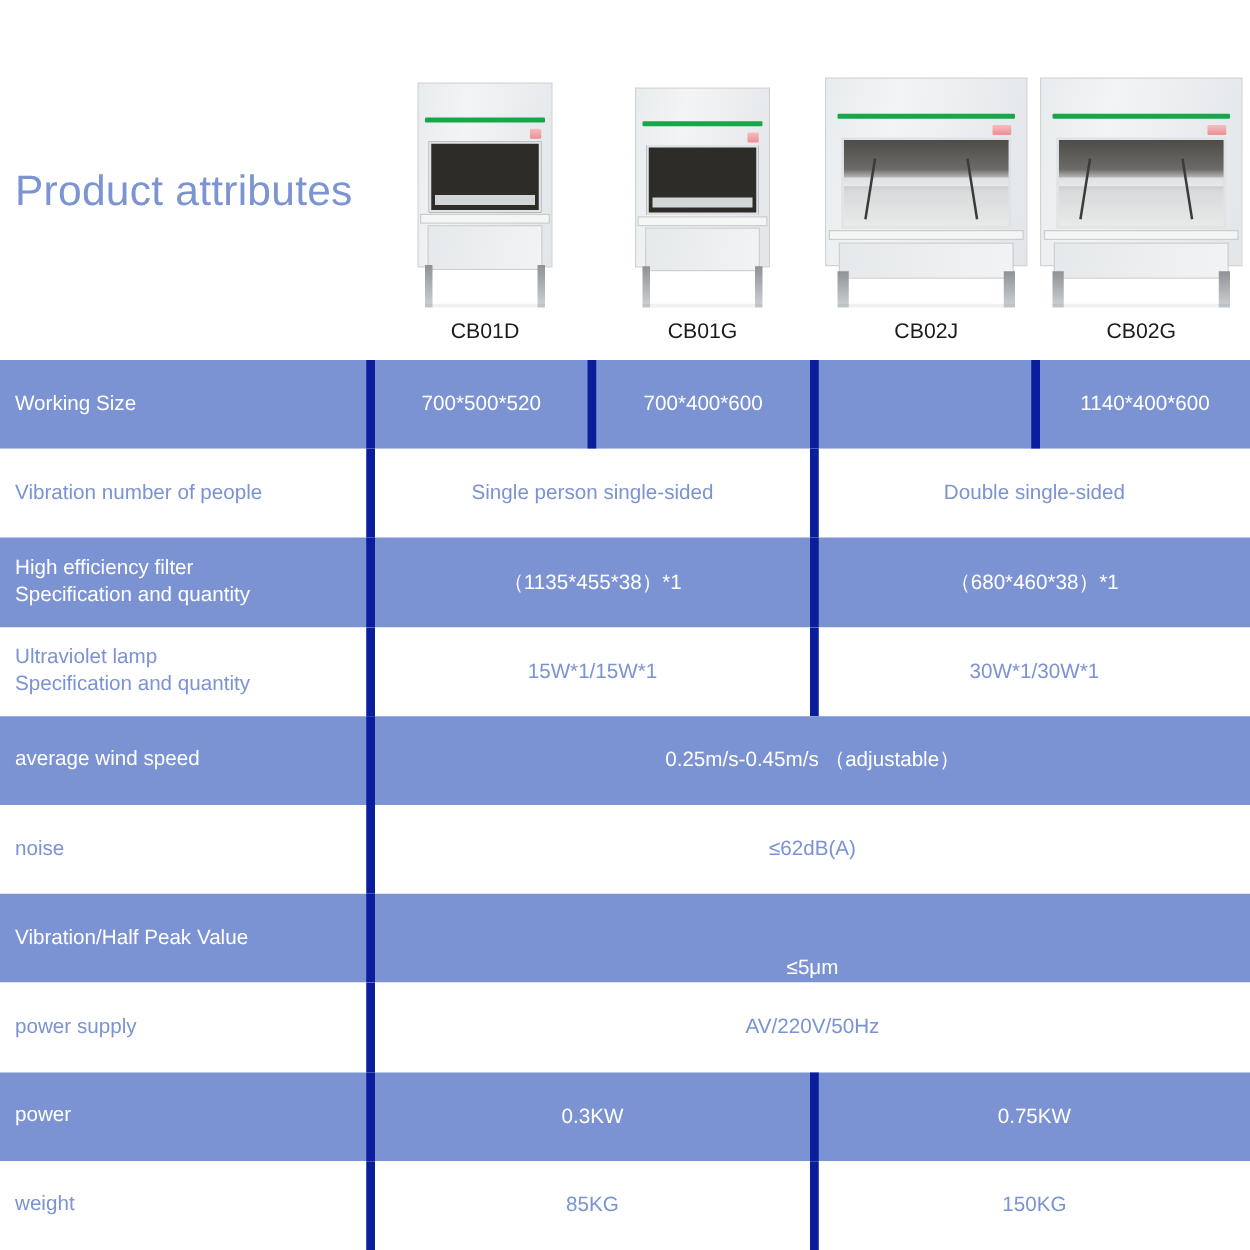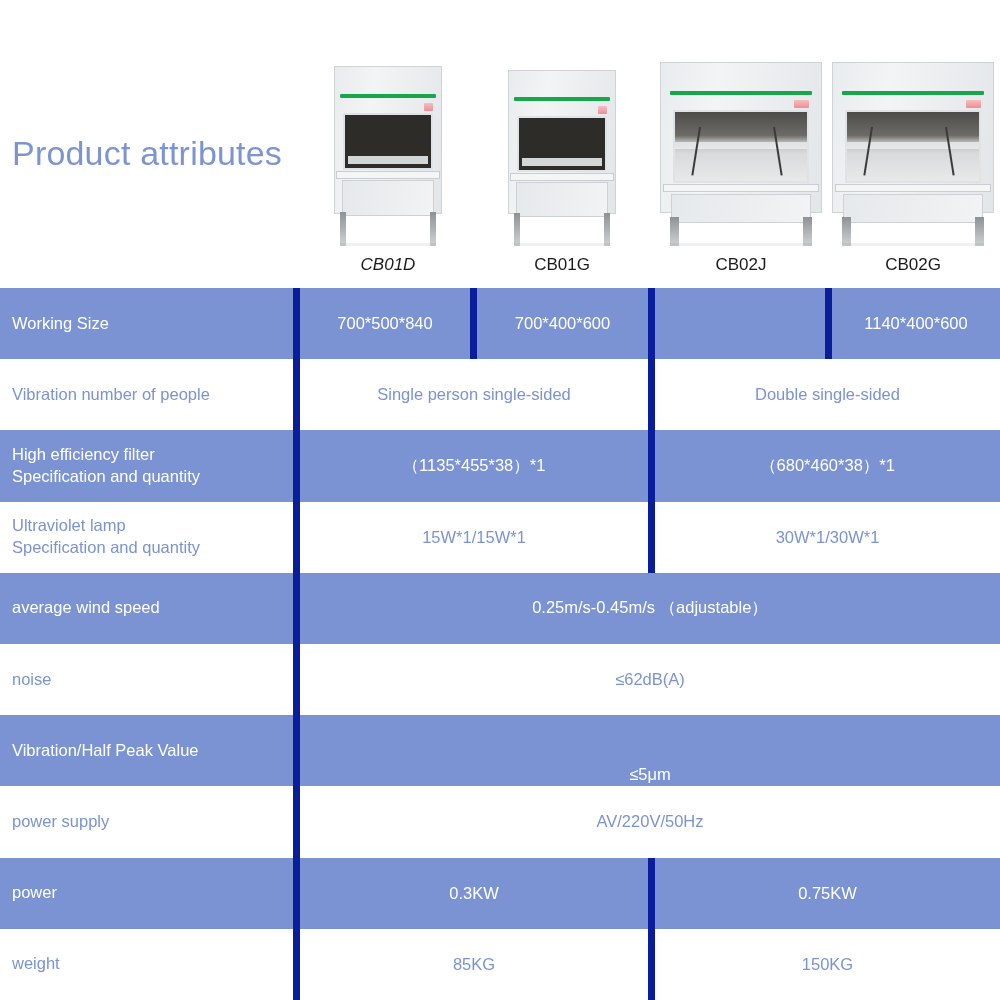--- a/index.html
+++ b/index.html
@@ -133,21 +133,21 @@
   .divider.q3   { left: 825px; }
 </style>
 </head>
 <body>
 
 <div id="page">
 
   <div id="header">
     <div id="title">Product attributes</div>
     <div id="products">
-        <div class="product" style="left: 334px; top: 66px; width: 108px; height: 214px; font-style: italic;">
+        <div class="product" style="left: 334px; top: 66px; width: 108px; height: 214px;">
           <div class="pic" style="height: 180px;">
             <div class="cab">
               <div class="body"></div>
               <div class="stripe" style="top: 27.9px;"></div>
               <div class="redtag" style="top: 36.9px;"></div>
               <div class="window" style="top: 46.8px; height: 57.6px;">
                 <div class="innerdeck"></div>
               </div>
               <div class="worktop" style="top: 105.3px;"></div>
               <div class="lower" style="top: 114.3px; height: 36px;"></div>
@@ -219,21 +219,21 @@
       </div>
   </div>
 
   <div id="table">
       <div class="row blue">
         <div class="label">Working Size</div>
         <div class="divider main"></div>
         <div class="divider q1"></div>
         <div class="divider mid"></div>
         <div class="divider q3"></div>
-        <div class="cell" style="left: 300px; width: 170px;">700*500*840</div>
+        <div class="cell" style="left: 300px; width: 170px;">700*500*520</div>
         <div class="cell" style="left: 477px; width: 171px;">700*400*600</div>
         <div class="cell" style="left: 832px; width: 168px;">1140*400*600</div>
       </div>
       <div class="row white">
         <div class="label">Vibration number of people</div>
         <div class="divider main"></div>
         <div class="divider mid"></div>
         <div class="cell" style="left: 300px; width: 348px;">Single person single-sided</div>
         <div class="cell" style="left: 655px; width: 345px;">Double single-sided</div>
       </div>

